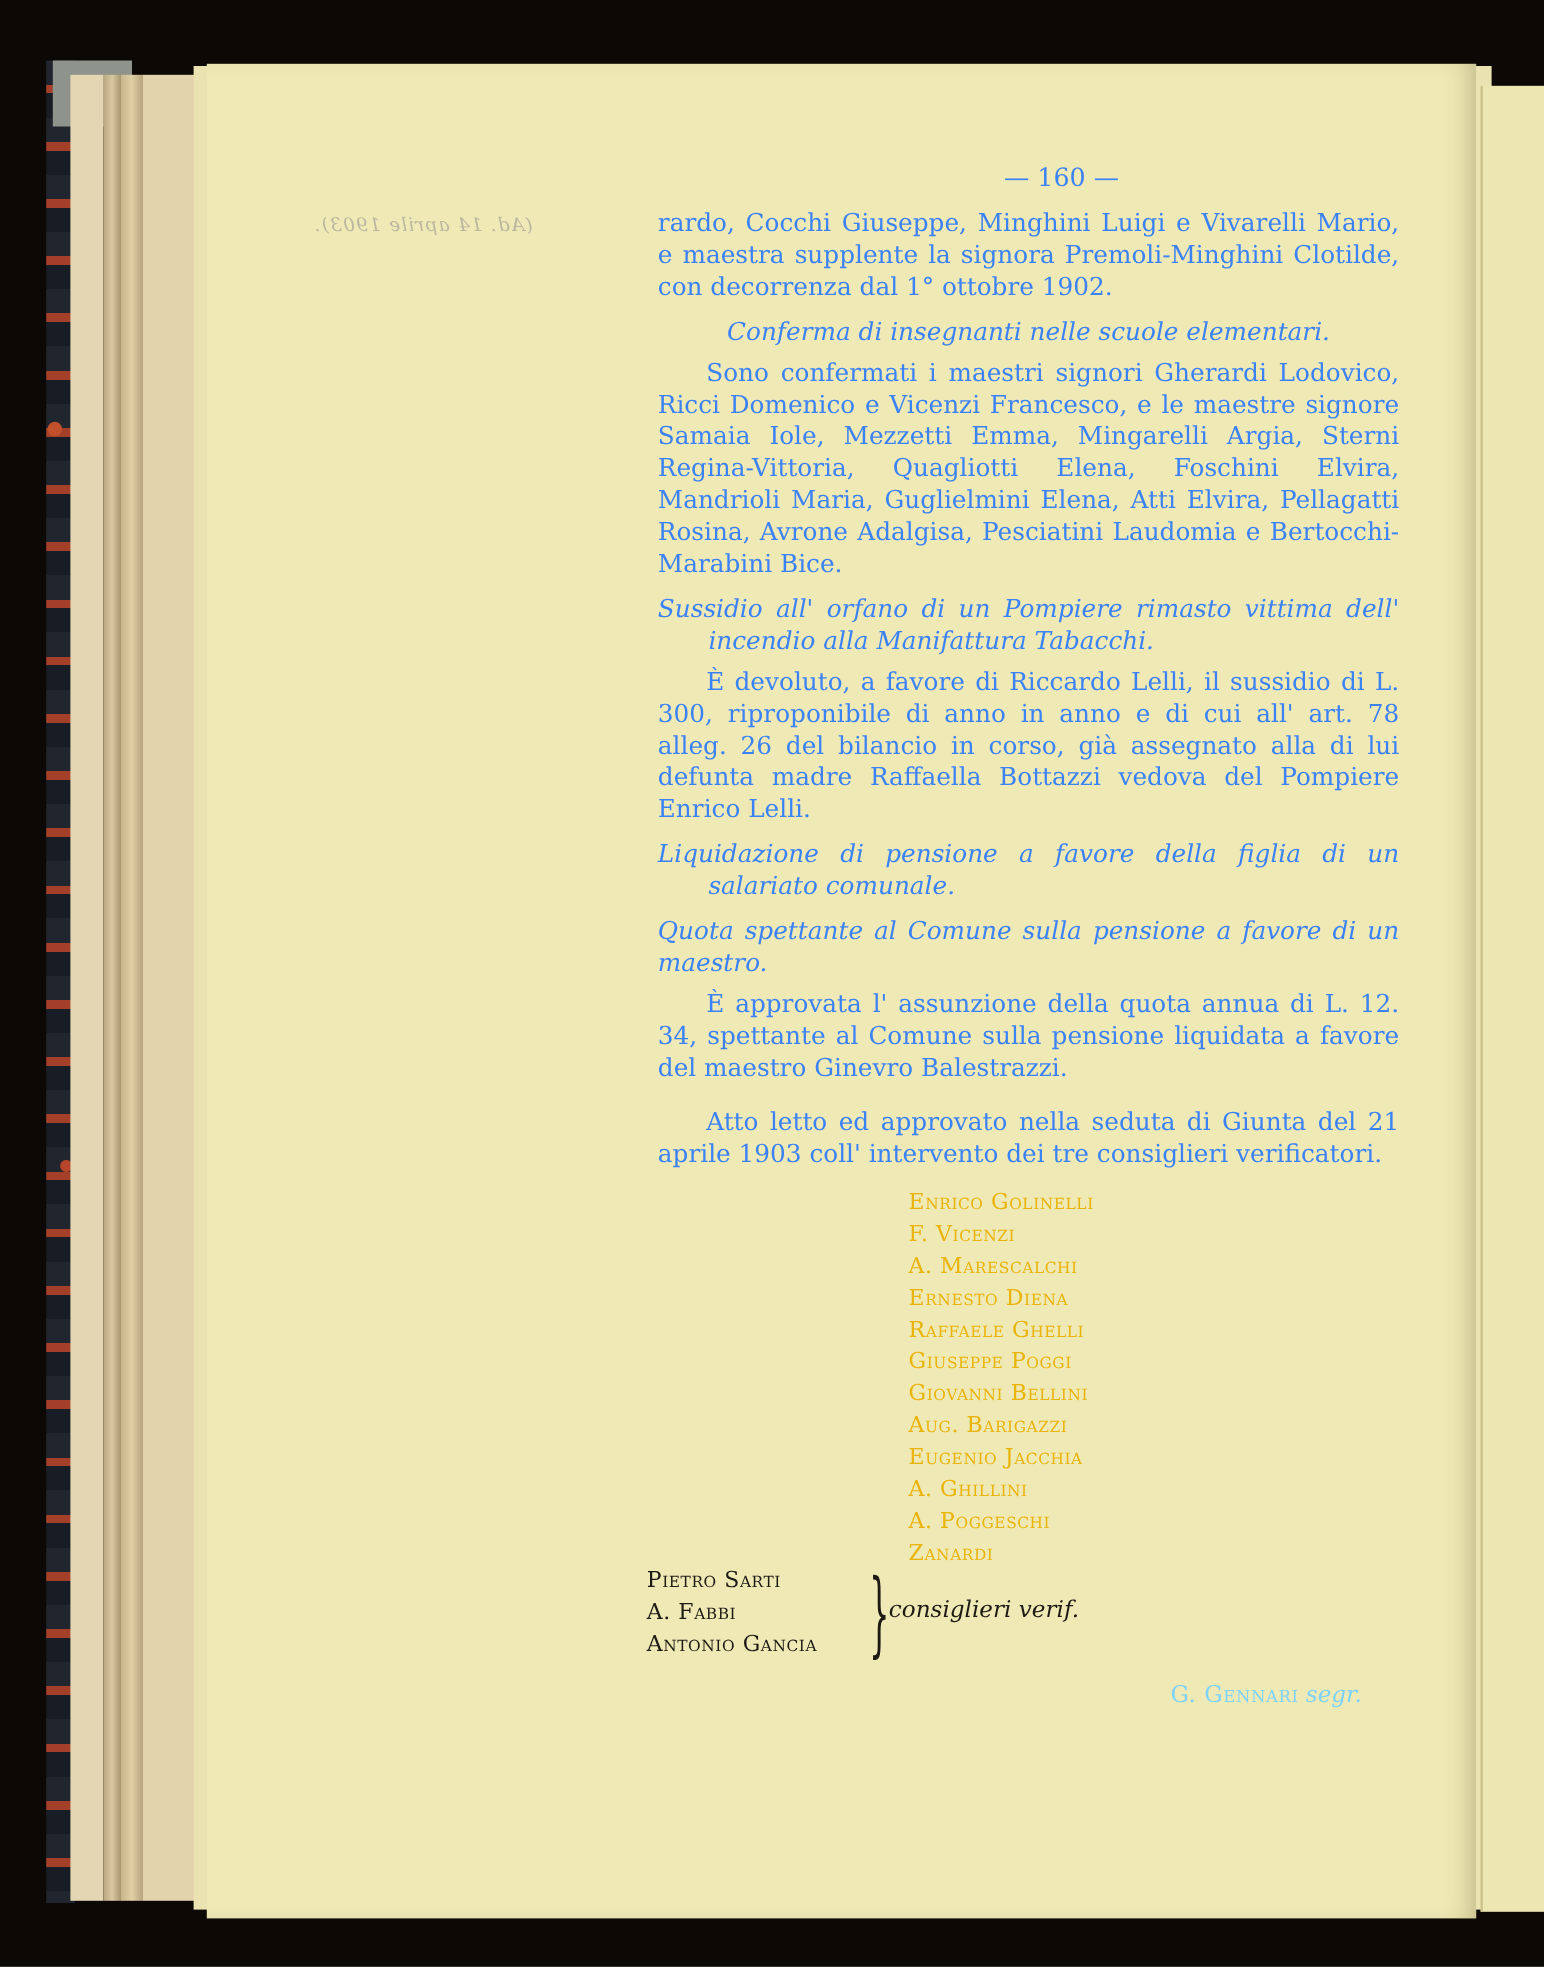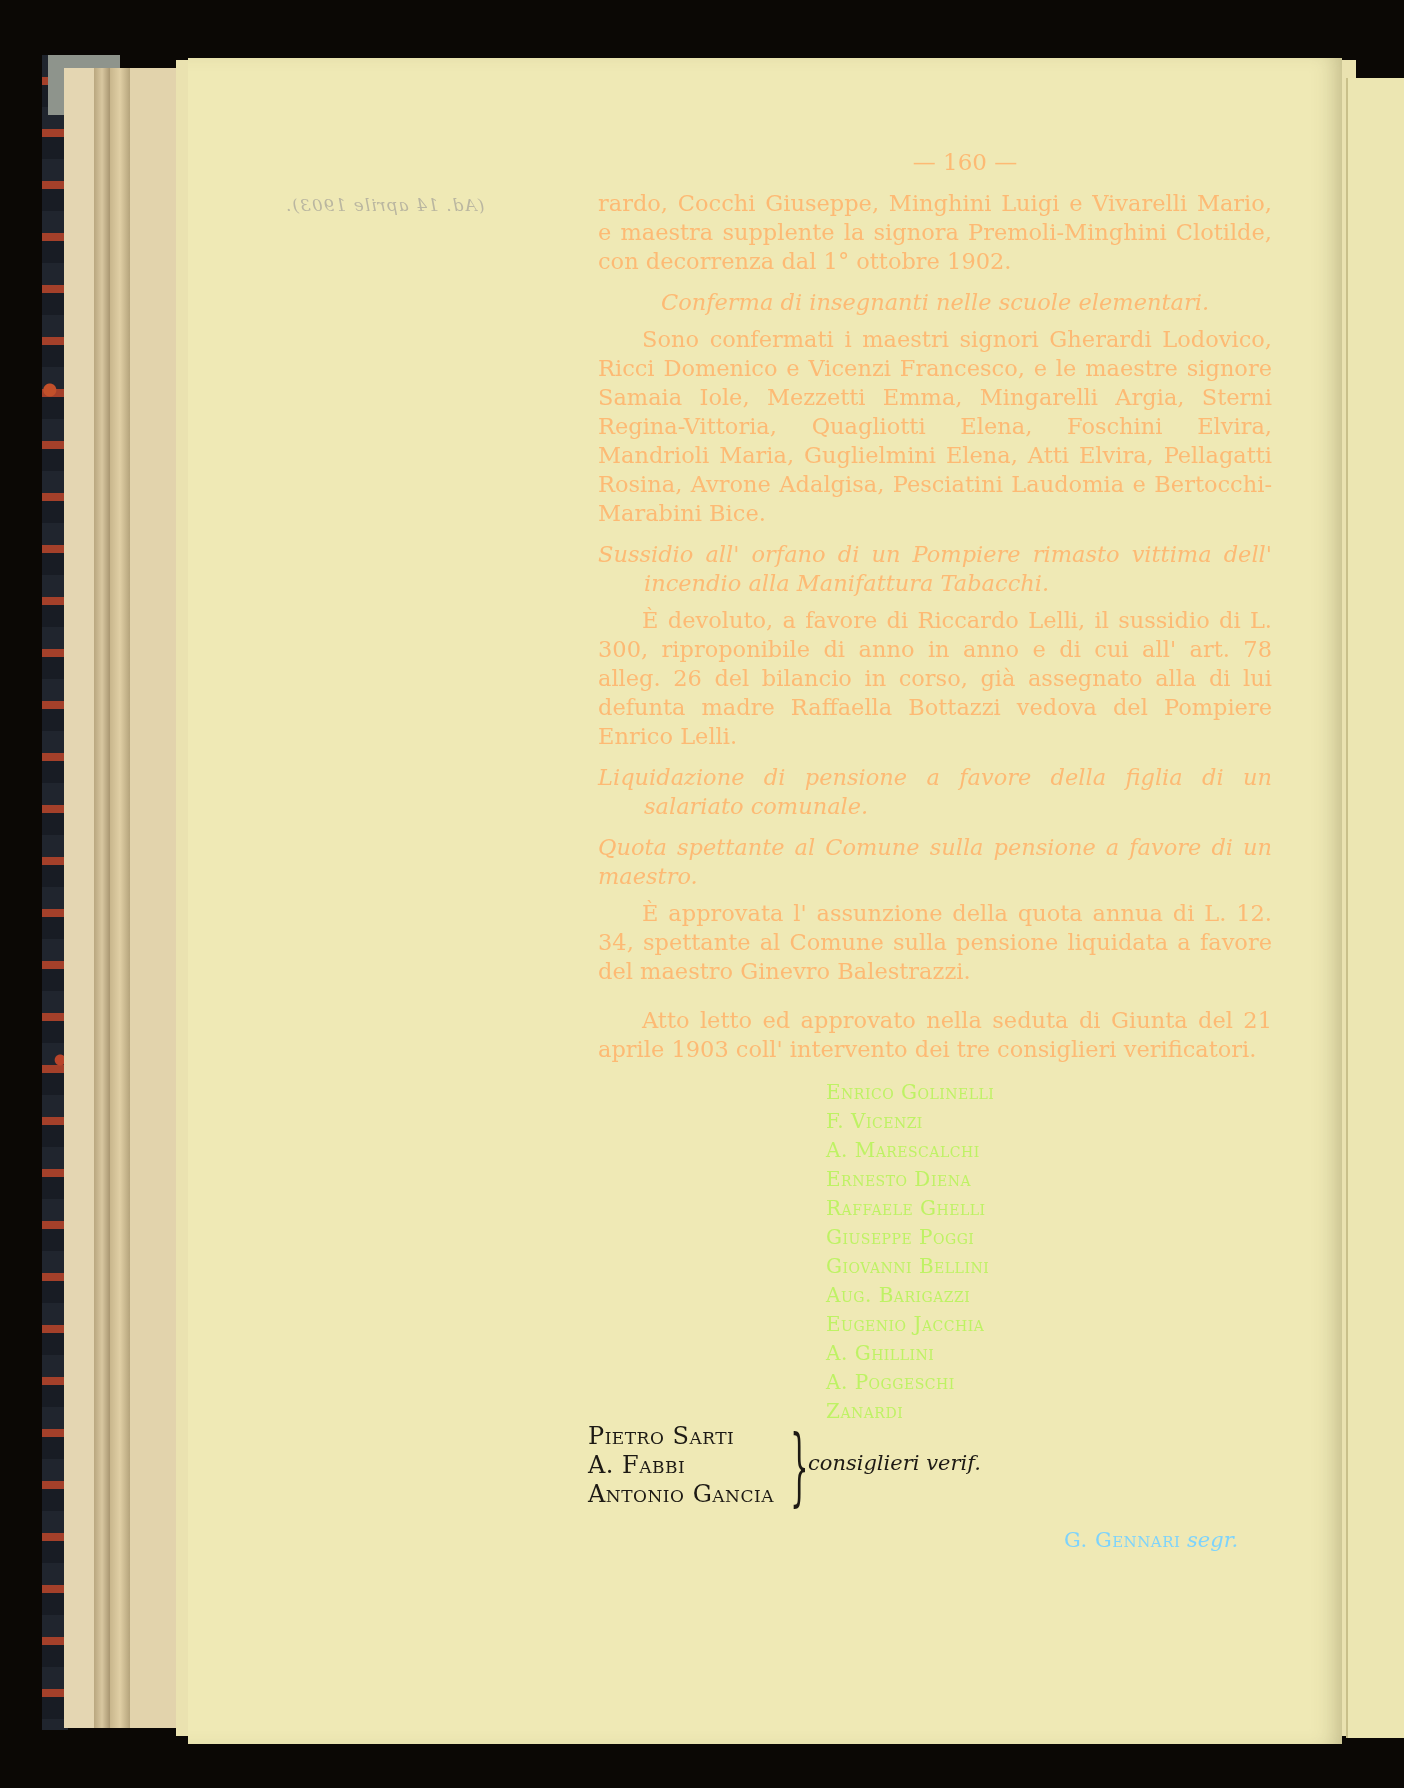--- a/index.html
+++ b/index.html
@@ -28,31 +28,31 @@
     position:absolute; left:176px; top:60px; width:1180px; height:1676px; background:#eae2b0;
   }
   .right-leaf {
     position:absolute; left:1346px; top:78px; width:58px; height:1660px; background:#ece6b2;
     border-left:2px solid #c9c08a;
   }
   .bleed {
     position:absolute; left:285px; top:195px; color:#a9a69a; font-size:17px;
     transform:scaleX(-1); opacity:.75; letter-spacing:1px; font-style:italic;
   }
-  .text { position:absolute; left:594px; top:148px; width:682px; color:#fdba74; font-size:22.5px; line-height:29px; }
+  .text { position:absolute; left:594px; top:148px; width:682px; color:#3b82f6; font-size:22.5px; line-height:29px; }
   .page-number { text-align:center; font-size:23px; margin-left:60px; margin-bottom:12px; }
   p { margin:4px; text-align:justify; text-align-last:left; }
   .indent { text-indent:44px; }
   .heading { font-style:italic; margin-top:12px; margin-bottom:8px; }
   .heading.center { text-align:center; text-align-last:center; }
   .heading.hang { padding-left:46px; text-indent:-46px; }
   .approval { margin-top:20px; }
   .sc { font-variant:small-caps; letter-spacing:.5px; }
-  .signatories { position:absolute; left:826px; top:1078px; font-size:20px; line-height:29px; color:#bef264; }
-  .verifiers { position:absolute; left:588px; top:1422px; font-size:24px; line-height:29px; color:#1d1a14; }
+  .signatories { position:absolute; left:826px; top:1078px; font-size:20px; line-height:29px; color:#eab308; }
+  .verifiers { position:absolute; left:588px; top:1422px; font-size:20px; line-height:29px; color:#1d1a14; }
   .brace { position:absolute; left:790px; top:1422px; font-size:84px; line-height:88px; color:#1d1a14; font-weight:200; transform:scaleX(.35); transform-origin:left top; }
   .verif-label { position:absolute; left:808px; top:1451px; font-size:21px; font-style:italic; color:#1d1a14; }
   .secretary { position:absolute; left:1064px; top:1528px; font-size:21px; color:#7dd3fc; }
   .secretary i { font-style:italic; }
 </style>
 </head>
 <body>
 
 <div class="cover-left"></div>
 <div class="flyleaf-tab"></div>

